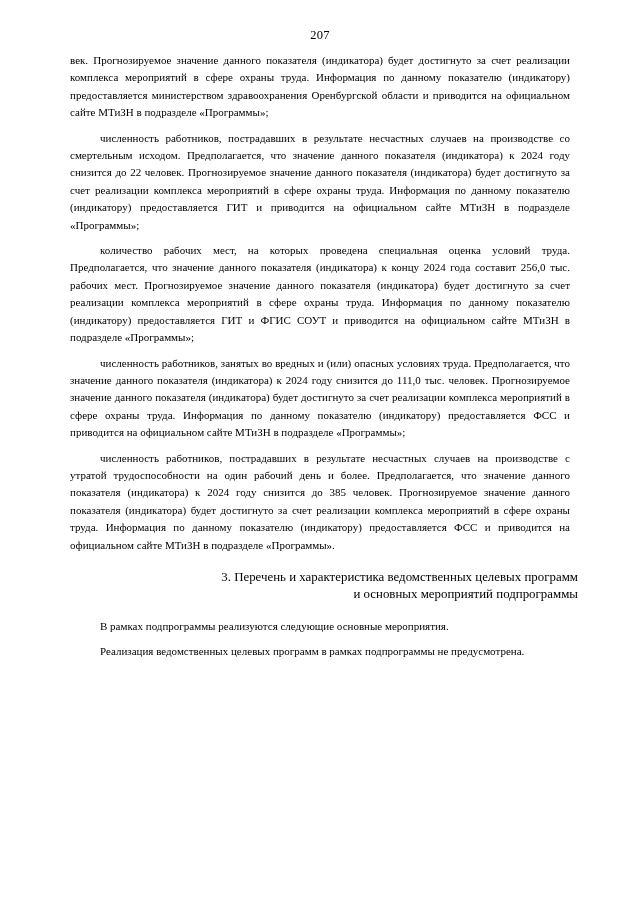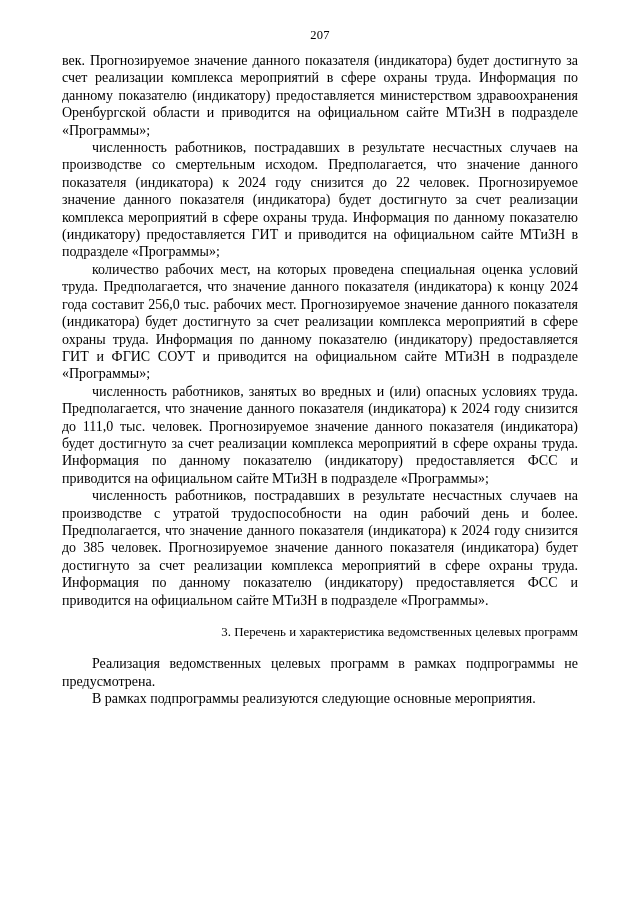--- a/index.html
+++ b/index.html
@@ -22,23 +22,23 @@
     padding: 28px 62px 0 62px;
   }
   .page-number {
     text-align: center;
     font-size: 12.5px;
     line-height: 1.2;
     margin: 0 0 9px 0;
     letter-spacing: 0.2px;
   }
   p.para {
-    margin: 0;
+    margin: 8px;
     text-indent: 30px;
-    font-size: 14px;
+    font-size: 11px;
     line-height: 17.4px;
     text-align: justify;
   }
   p.para.noindent {
     text-indent: 0;
   }
   .heading {
     text-align: right;
     font-size: 12.9px;
     line-height: 17.4px;
@@ -62,20 +62,21 @@
   <div>
     <p class="para noindent">век. Прогнозируемое значение данного показателя (индикатора) будет достигнуто за счет реализации комплекса мероприятий в сфере охраны труда. Информация по данному показателю (индикатору) предоставляется министерством здравоохранения Оренбургской области и приводится на официальном сайте МТиЗН в подразделе «Программы»;</p>
     <p class="para">численность работников, пострадавших в результате несчастных случаев на производстве со смертельным исходом. Предполагается, что значение данного показателя (индикатора) к 2024 году снизится до 22 человек. Прогнозируемое значение данного показателя (индикатора) будет достигнуто за счет реализации комплекса мероприятий в сфере охраны труда.  Информация по данному показателю (индикатору) предоставляется ГИТ и приводится на официальном сайте МТиЗН в подразделе «Программы»;</p>
     <p class="para">количество рабочих мест, на которых проведена специальная оценка условий труда. Предполагается, что значение данного показателя (индикатора) к концу 2024 года составит 256,0 тыс. рабочих мест. Прогнозируемое значение данного показателя (индикатора) будет достигнуто за счет реализации комплекса мероприятий в сфере охраны труда. Информация по данному показателю (индикатору) предоставляется ГИТ и ФГИС СОУТ и приводится на официальном сайте МТиЗН в подразделе «Программы»;</p>
     <p class="para">численность работников, занятых во вредных и (или) опасных условиях труда.  Предполагается, что значение данного показателя (индикатора) к 2024 году снизится до 111,0 тыс. человек. Прогнозируемое значение данного показателя (индикатора) будет достигнуто за счет реализации комплекса мероприятий в сфере охраны труда. Информация по данному показателю (индикатору) предоставляется ФСС и приводится на официальном сайте МТиЗН в подразделе «Программы»;</p>
     <p class="para">численность работников, пострадавших в результате несчастных случаев на производстве с утратой трудоспособности на один рабочий день и более.  Предполагается, что значение данного показателя (индикатора) к 2024 году снизится до 385 человек. Прогнозируемое значение данного показателя (индикатора) будет достигнуто за счет реализации комплекса мероприятий в сфере охраны труда. Информация по данному показателю (индикатору) предоставляется ФСС и приводится на официальном сайте МТиЗН в подразделе «Программы».</p>
   </div>
 
   <div class="heading-block">
     <div class="heading">3. Перечень и характеристика ведомственных целевых программ</div>
+    <div class="heading">и основных мероприятий подпрограммы</div>
   </div>
 
   <div class="last-block">
+    <p class="para">В рамках подпрограммы реализуются следующие основные мероприятия.</p>
     <p class="para">Реализация ведомственных целевых программ в рамках подпрограммы не предусмотрена.</p>
-    <p class="para">В рамках подпрограммы реализуются следующие основные мероприятия.</p>
   </div>
 
 </div>
 
 </body></html>

